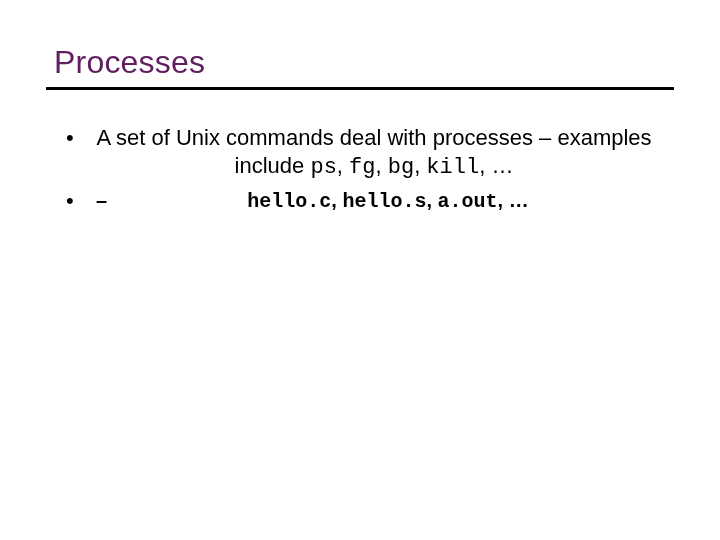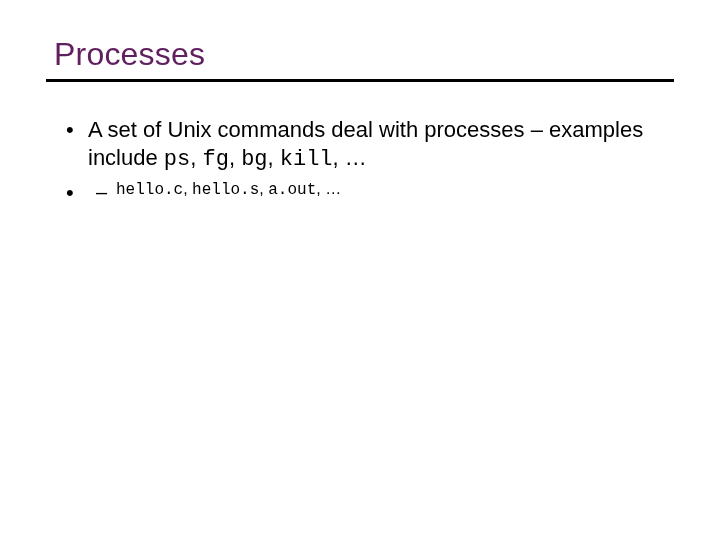--- a/index.html
+++ b/index.html
@@ -15,32 +15,33 @@
     position: relative;
     box-sizing: border-box;
     width: 720px;
     height: 540px;
     padding: 28px 46px 0 46px;
   }
   .title {
     font-size: 32px;
     color: #602060;
     font-weight: 400;
-    margin: 8px 0 6px 8px;
+    margin: 16px 0 6px 8px;
     letter-spacing: 0.2px;
   }
   .rule {
     border: none;
     border-top: 3px solid #000;
     margin: 0 0 34px 0;
   }
   ul.bullets {
     list-style: none;
     margin: 4px;
     padding: 0 10px 0 10px;
+    text-align: center;
   }
   ul.bullets > li {
     position: relative;
     padding-left: 28px;
     font-size: 22px;
     line-height: 1.25;
     margin-bottom: 6px;
   }
   ul.bullets > li::before {
     content: "•";
@@ -50,22 +51,23 @@
     font-size: 22px;
   }
   ul.sub {
     list-style: none;
     margin: 4px 0 0 0;
     padding: 0;
   }
   ul.sub > li {
     position: relative;
     padding-left: 28px;
-    font-size: 16px;
+    font-size: 20px;
     line-height: 1.3;
+    font-weight: bold;
   }
   ul.sub > li::before {
     content: "–";
     position: absolute;
     left: 8px;
     top: 0;
     font-size: 20px;
   }
   .mono {
     font-family: "Courier New", Courier, monospace;

